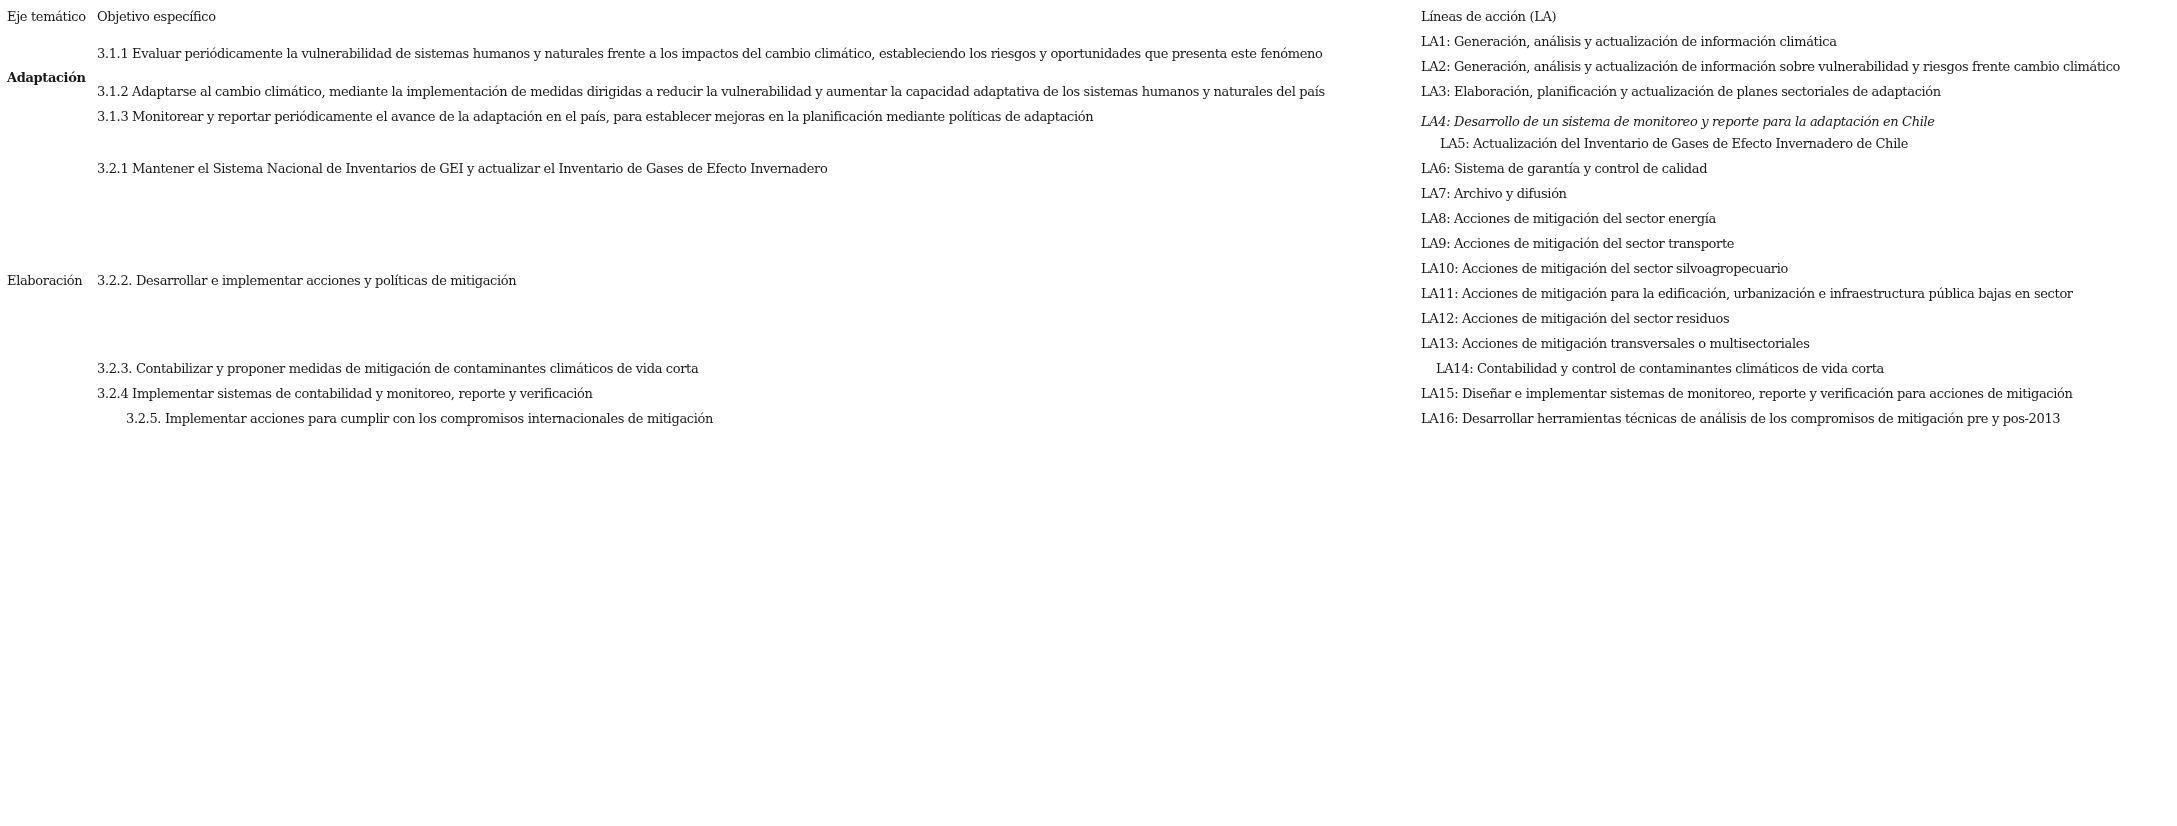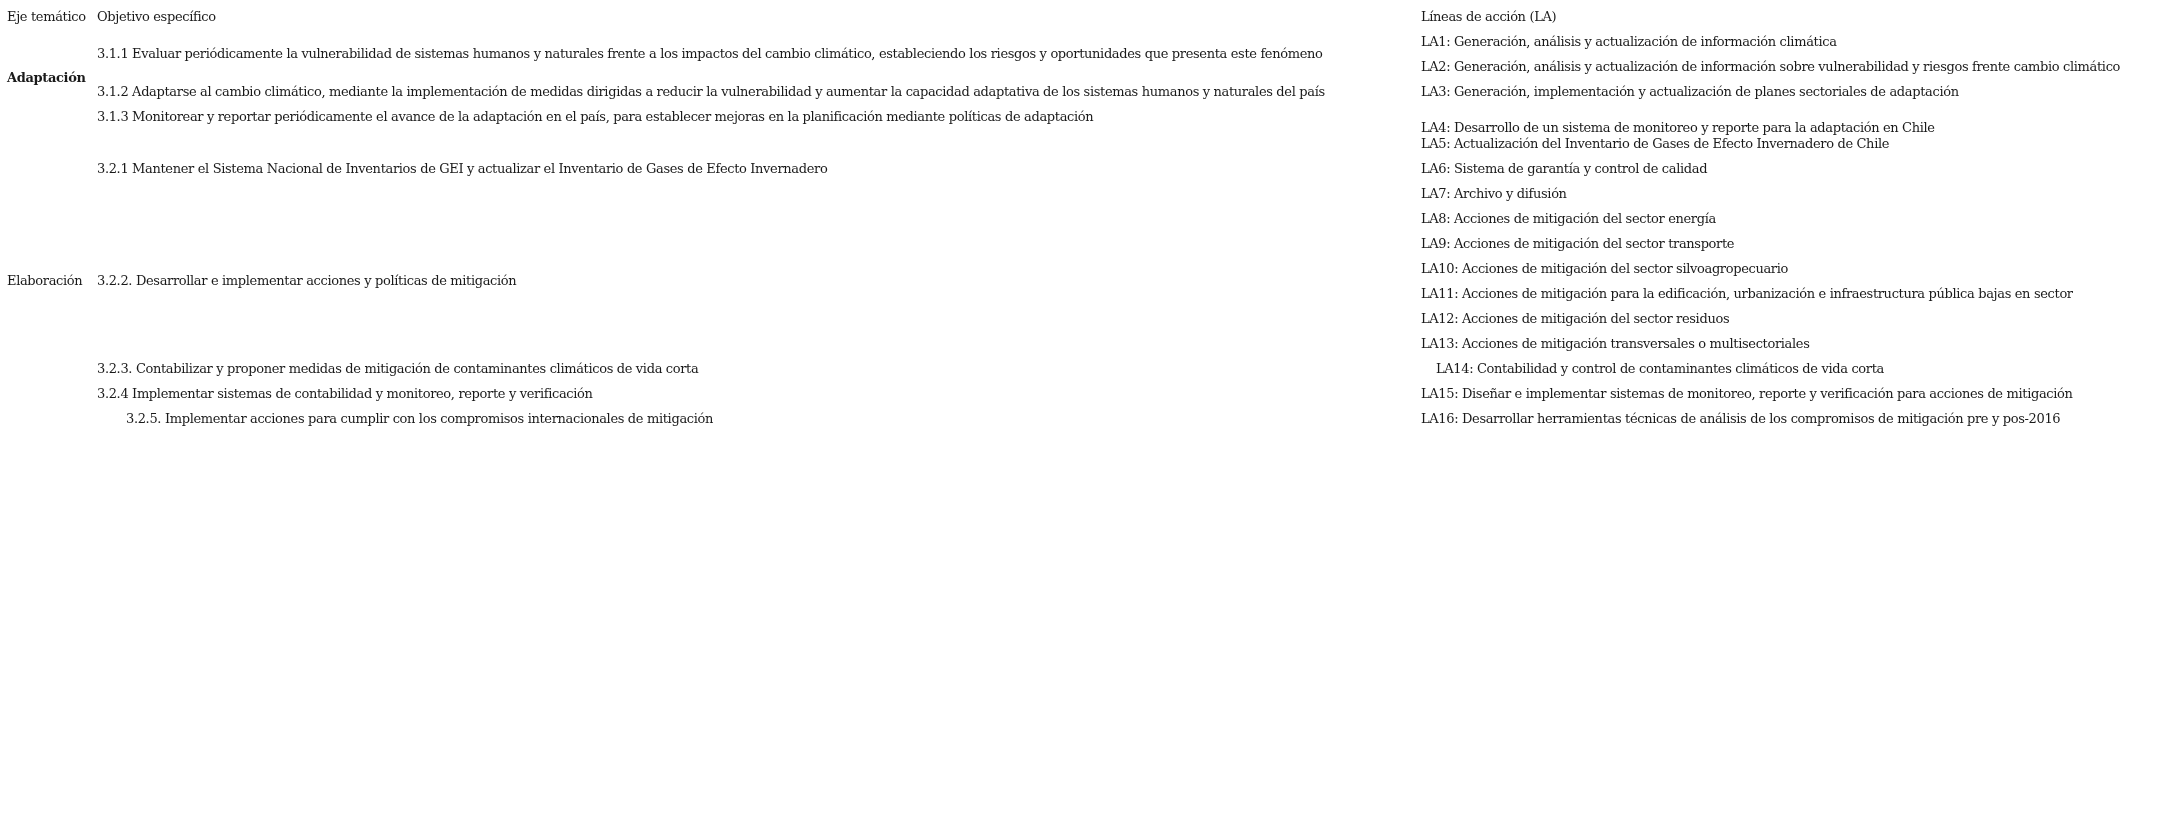--- a/index.html
+++ b/index.html
@@ -27,26 +27,26 @@
 <div class="cell col-obj" style="top: 84px;">3.1.2 Adaptarse al cambio climático, mediante la implementación de medidas dirigidas a reducir la vulnerabilidad y aumentar la capacidad adaptativa de los sistemas humanos y naturales del país</div>
 <div class="cell col-obj" style="top: 109px;">3.1.3 Monitorear y reportar periódicamente el avance de la adaptación en el país, para establecer mejoras en la planificación mediante políticas de adaptación</div>
 <div class="cell col-obj" style="top: 161px;">3.2.1 Mantener el Sistema Nacional de Inventarios de GEI y actualizar el Inventario de Gases de Efecto Invernadero</div>
 <div class="cell col-obj" style="top: 273px;">3.2.2. Desarrollar e implementar acciones y políticas de mitigación</div>
 <div class="cell col-obj" style="top: 361px;">3.2.3. Contabilizar y proponer medidas de mitigación de contaminantes climáticos de vida corta</div>
 <div class="cell col-obj" style="top: 386px; text-align: right;">3.2.4 Implementar sistemas de contabilidad y monitoreo, reporte y verificación</div>
 <div class="cell col-obj" style="top: 411px; margin-left: 29px;">3.2.5. Implementar acciones para cumplir con los compromisos internacionales de mitigación</div>
 
 <div class="cell col-la" style="top: 34px;">LA1: Generación, análisis y actualización de información climática</div>
 <div class="cell col-la" style="top: 59px;">LA2: Generación, análisis y actualización de información sobre vulnerabilidad y riesgos frente cambio climático</div>
-<div class="cell col-la" style="top: 84px;">LA3: Generación, implementación y actualización de planes sectoriales de adaptación</div>
-<div class="cell col-la" style="top: 120px;">LA4: Desarrollo de un sistema de monitoreo y reporte para la adaptación en Chile</div>
-<div class="cell col-la" style="top: 136px;">LA5: Actualización del Inventario de Gases de Efecto Invernadero de Chile</div>
+<div class="cell col-la" style="top: 84px;">LA3: Elaboración, planificación y actualización de planes sectoriales de adaptación</div>
+<div class="cell col-la" style="top: 114px; font-style: italic;">LA4: Desarrollo de un sistema de monitoreo y reporte para la adaptación en Chile</div>
+<div class="cell col-la" style="top: 136px; margin-left: 19px;">LA5: Actualización del Inventario de Gases de Efecto Invernadero de Chile</div>
 <div class="cell col-la" style="top: 161px;">LA6: Sistema de garantía y control de calidad</div>
 <div class="cell col-la" style="top: 186px;">LA7: Archivo y difusión</div>
 <div class="cell col-la" style="top: 211px;">LA8: Acciones de mitigación del sector energía</div>
 <div class="cell col-la" style="top: 236px;">LA9: Acciones de mitigación del sector transporte</div>
 <div class="cell col-la" style="top: 261px;">LA10: Acciones de mitigación del sector silvoagropecuario</div>
 <div class="cell col-la" style="top: 286px;">LA11: Acciones de mitigación para la edificación, urbanización e infraestructura pública bajas en sector</div>
 <div class="cell col-la" style="top: 311px;">LA12: Acciones de mitigación del sector residuos</div>
 <div class="cell col-la" style="top: 336px;">LA13: Acciones de mitigación transversales o multisectoriales</div>
 <div class="cell col-la" style="top: 361px; margin-left: 15px;">LA14: Contabilidad y control de contaminantes climáticos de vida corta</div>
 <div class="cell col-la" style="top: 386px;">LA15: Diseñar e implementar sistemas de monitoreo, reporte y verificación para acciones de mitigación</div>
-<div class="cell col-la" style="top: 411px;">LA16: Desarrollar herramientas técnicas de análisis de los compromisos de mitigación pre y pos-2016</div>
+<div class="cell col-la" style="top: 411px;">LA16: Desarrollar herramientas técnicas de análisis de los compromisos de mitigación pre y pos-2013</div>
 
 </body></html>

